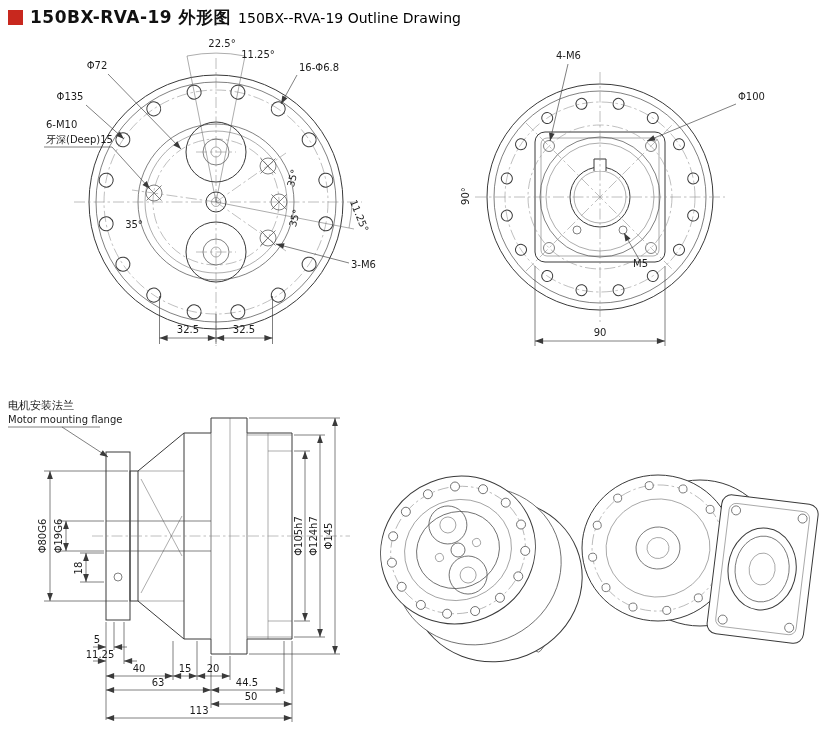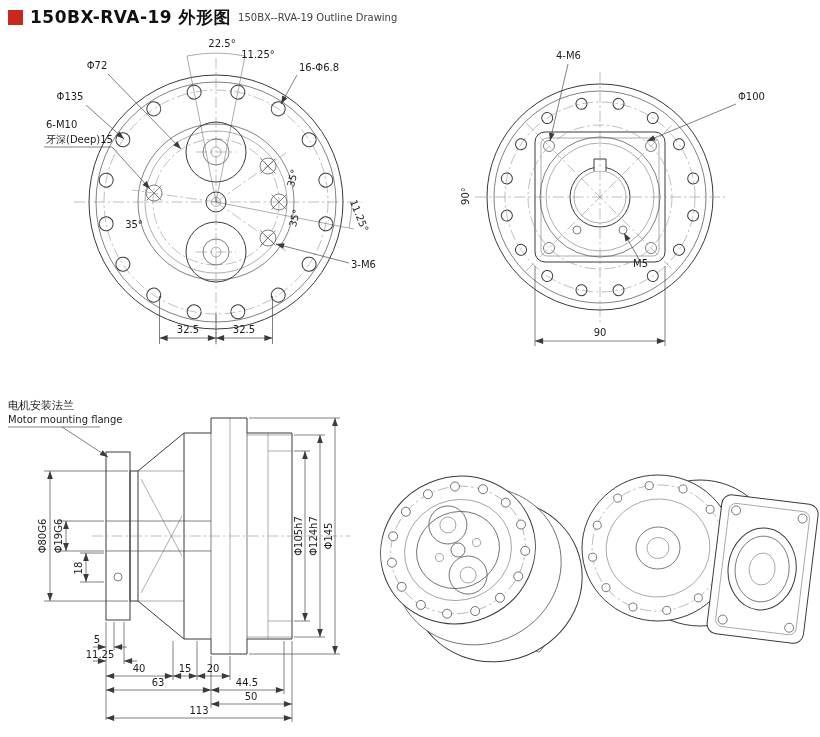--- a/index.html
+++ b/index.html
@@ -1,21 +1,21 @@
 <!DOCTYPE html>
 <html><head>
 <meta charset="utf-8">
 <style>
   html,body{margin:0;padding:0;background:#ffffff;}
   .page{position:relative;width:820px;height:737px;background:#fff;overflow:hidden;
         font-family:"DejaVu Sans",sans-serif;}
   header{position:absolute;top:6px;left:8px;display:flex;align-items:center;gap:7px;z-index:5;}
   .sq{display:inline-block;width:15px;height:15px;background:#c8281e;}
   .t-cn{font-size:17px;font-weight:bold;color:#111;letter-spacing:.5px;}
-  .t-en{font-size:10px;color:#404040;}
+  .t-en{font-size:14px;color:#000000;}
   svg{position:absolute;top:0;left:0;}
   
   .ln{stroke:#3a3a3a;stroke-width:1;fill:none;}
   .md{stroke:#4a4a4a;stroke-width:.7;fill:none;}
   .tn{stroke:#5a5a5a;stroke-width:.5;fill:none;}
   .cl{stroke:#8a8a8a;stroke-width:.55;fill:none;stroke-dasharray:11 3 2.5 3;}
   .dm{stroke:#3a3a3a;stroke-width:.65;fill:none;}
   .tx{font-family:"DejaVu Sans",sans-serif;font-size:10px;fill:#1c1c1c;}
   .txb{font-size:11px;}
   .wf{fill:#fff;}

